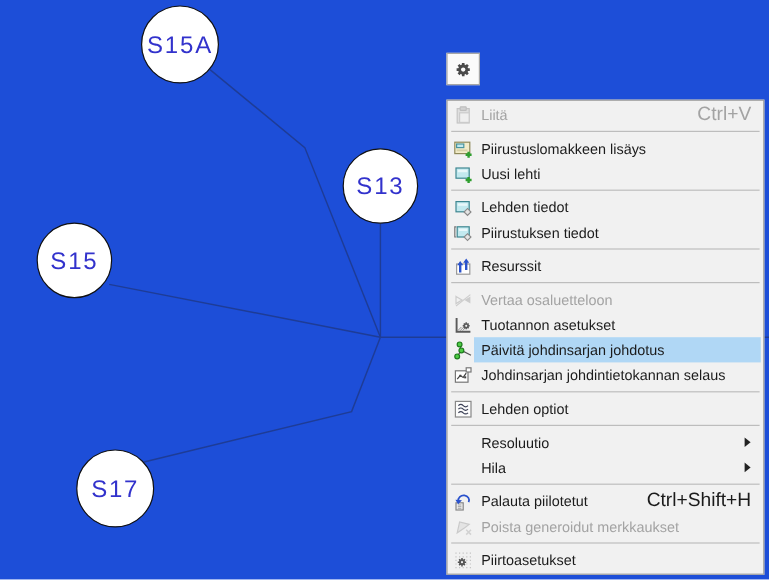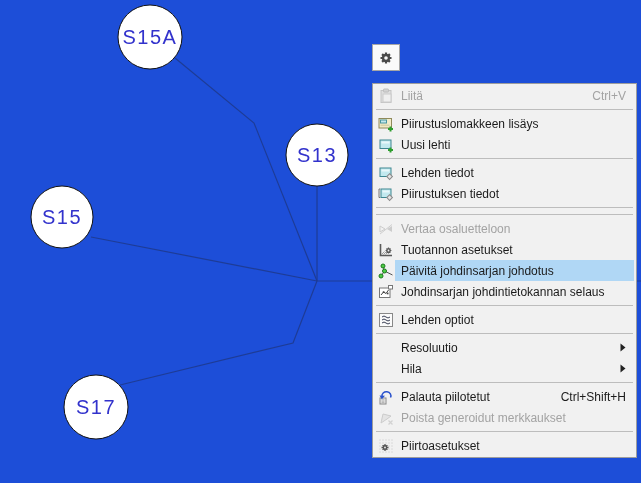--- a/index.html
+++ b/index.html
@@ -15,21 +15,21 @@
   
   .menu{position:absolute;left:372px;top:83px;width:265px;box-sizing:border-box;
         background:#f1f1f1;border:1px solid #9d9d9d;padding:1px 0;margin:0;list-style:none;}
   .mi{display:flex;align-items:center;height:21px;padding:0 2px 0 3px;}
   .mi-icon{flex:0 0 19px;width:19px;height:16px;display:flex;align-items:center;justify-content:center;}
   .mi-body{flex:1;display:flex;align-items:center;height:100%;padding:0 8px 0 6px;
            font-size:12px;color:#1b1b1b;white-space:nowrap;}
   .mi.hl .mi-body{background:#b0d7f5;}
   .mi.disabled .mi-body,.mi.disabled .mi-shortcut{color:#a3a3a3;}
   .mi.disabled .mi-icon{opacity:.5;filter:grayscale(1);}
-  .mi-shortcut{margin-left:auto;font-size:12px;color:#1b1b1b;padding-left:12px;}
+  .mi-shortcut{margin-left:auto;font-size:16px;color:#1b1b1b;padding-left:12px;}
   .mi-arrow{margin-left:auto;display:flex;align-items:center;}
   .sep{height:7px;display:flex;align-items:center;padding:0 3px;}
   .sep div{height:1px;width:100%;background:#bdbdbd;}
 </style>
 </head>
 <body>
 
 <div class="canvas">
 
   <svg class="diagram-svg" id="diagram" width="641" height="483" viewBox="0 0 641 483">
@@ -137,20 +137,33 @@
           </svg>
         </span>
       <span class="mi-body">
         <span class="mi-label">Piirustuksen tiedot</span>
 
       </span>
     </li>
       <li class="sep">
         <div></div>
       </li>
+      <li class="mi">
+      <span class="mi-icon">
+          <svg width="16" height="16" viewBox="0 0 16 16">
+            <rect x="2.5" y="6" width="11" height="8.5" fill="#fff" stroke="#9a9a9a"></rect>
+            <polygon points="5.5,3.5 8,7 6.5,7 6.5,13 4.5,13 4.5,7 3,7" fill="#2a52cc"></polygon>
+            <polygon points="10.5,1.5 13,5 11.5,5 11.5,11 9.5,11 9.5,5 8,5" fill="#2a52cc"></polygon>
+          </svg>
+        </span>
+      <span class="mi-body">
+        <span class="mi-label">Resurssit</span>
+
+      </span>
+    </li>
       <li class="sep">
         <div></div>
       </li>
       <li class="mi disabled">
       <span class="mi-icon">
           <svg width="16" height="16" viewBox="0 0 16 16">
             <path d="M2 13 L14 3.5" stroke="#aaaaaa"></path>
             <polygon points="2,5 7,8 2,11" fill="none" stroke="#a8a8a8"></polygon>
             <polygon points="14,5 9,8 14,11" fill="#a8a8a8"></polygon>
           </svg>

